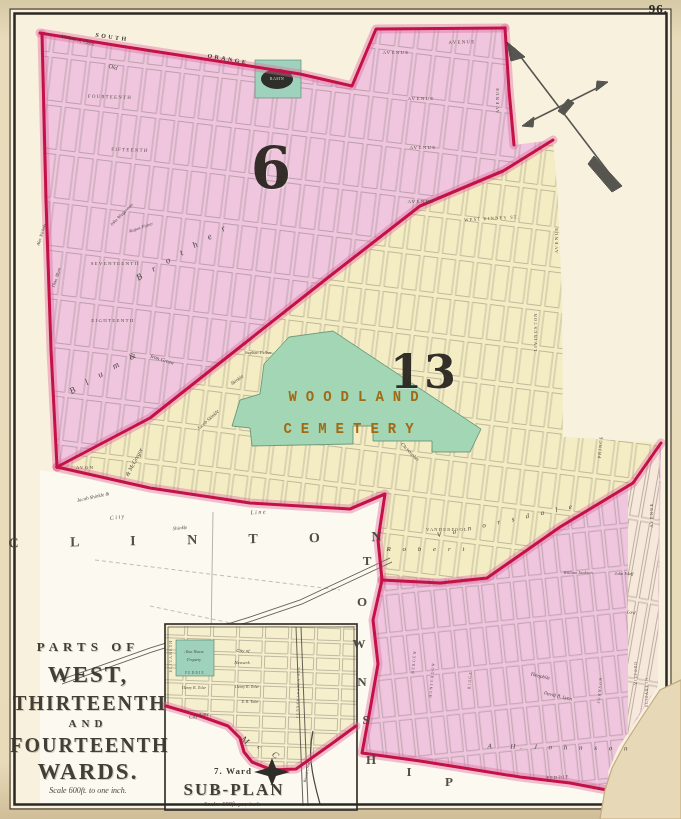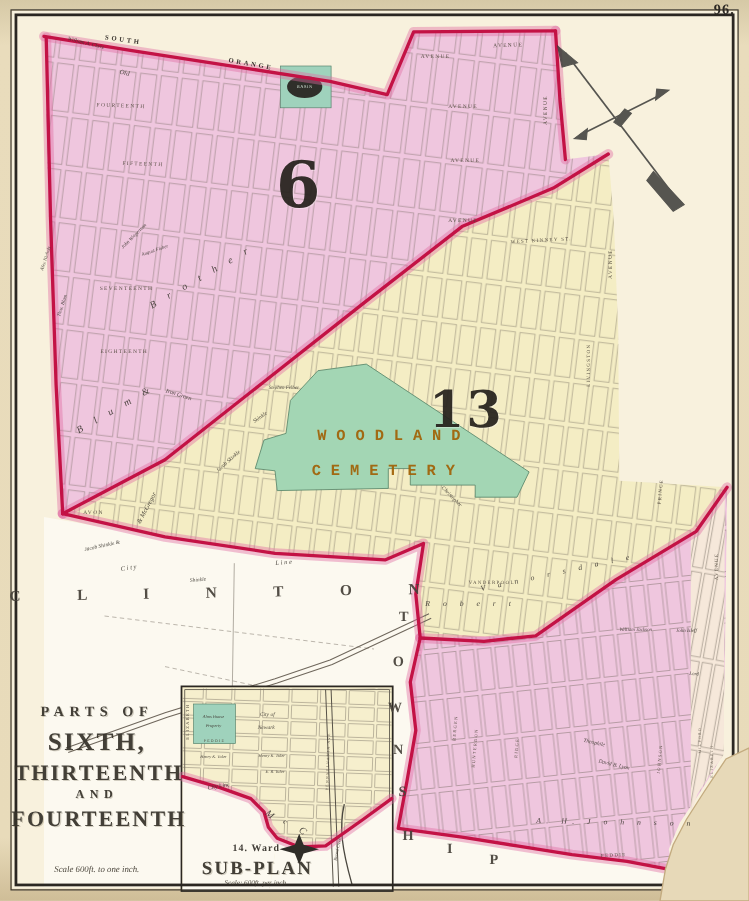--- a/index.html
+++ b/index.html
@@ -225,39 +225,40 @@
       <span class="lab l-street" style="left: 558px; top: 778px; font-size: 4.5px; transform: translate(-50%, -50%) rotate(-3deg);">PEDDIE</span>
       <span class="lab l-street" style="left: 414px; top: 662px; font-size: 4px; transform: translate(-50%, -50%) rotate(-85deg);">BERGEN</span>
       <span class="lab l-street" style="left: 432px; top: 680px; font-size: 4px; transform: translate(-50%, -50%) rotate(-85deg);">HUNTERDON</span>
       <span class="lab l-street" style="left: 470px; top: 680px; font-size: 4px; transform: translate(-50%, -50%) rotate(-85deg);">RIDGE</span>
       <span class="lab l-street" style="left: 600px; top: 690px; font-size: 4px; transform: translate(-50%, -50%) rotate(-85deg);">JOHNSON</span>
       <span class="lab l-street" style="left: 637px; top: 673px; font-size: 3.5px; transform: translate(-50%, -50%) rotate(-90deg);">MILFORD</span>
       <span class="lab l-street" style="left: 648px; top: 692px; font-size: 3.5px; transform: translate(-50%, -50%) rotate(-90deg);">ELIZABETH</span>
       <span class="lab l-street" style="left: 652px; top: 515px; font-size: 4.5px; transform: translate(-50%, -50%) rotate(-90deg);">AVENUE</span>
       <span class="lab l-basin" style="left: 277px; top: 79px; font-size: 4px; transform: translate(-50%, -50%) rotate(0deg);">BASIN</span>
       <span class="lab l-titlesp" style="left: 88px; top: 646px; font-size: 13px; transform: translate(-50%, -50%) rotate(0deg);">PARTS OF</span>
-      <span class="lab l-title" style="left: 88px; top: 674px; font-size: 23px; transform: translate(-50%, -50%) rotate(0deg);">SIXTH,</span>
+      <span class="lab l-title" style="left: 88px; top: 674px; font-size: 23px; transform: translate(-50%, -50%) rotate(0deg);">WEST,</span>
       <span class="lab l-title" style="left: 90px; top: 703px; font-size: 20px; transform: translate(-50%, -50%) rotate(0deg);">THIRTEENTH</span>
       <span class="lab l-titlesp" style="left: 88px; top: 723px; font-size: 11px; transform: translate(-50%, -50%) rotate(0deg);">AND</span>
       <span class="lab l-title" style="left: 90px; top: 745px; font-size: 20px; transform: translate(-50%, -50%) rotate(0deg);">FOURTEENTH</span>
+      <span class="lab l-title" style="left: 88px; top: 771px; font-size: 23px; transform: translate(-50%, -50%) rotate(0deg);">WARDS.</span>
       <span class="lab l-scale" style="left: 88px; top: 791px; font-size: 8px; transform: translate(-50%, -50%) rotate(0deg);">Scale 600ft. to one inch.</span>
       <span class="lab l-street" style="left: 171px; top: 656px; font-size: 4px; transform: translate(-50%, -50%) rotate(-90deg);">ELIZABETH</span>
       <span class="lab l-curs" style="left: 194px; top: 652px; font-size: 4px; transform: translate(-50%, -50%) rotate(0deg);">Alms House</span>
       <span class="lab l-curs" style="left: 194px; top: 660px; font-size: 4px; transform: translate(-50%, -50%) rotate(0deg);">Property</span>
       <span class="lab l-curs" style="left: 243px; top: 650px; font-size: 5px; transform: translate(-50%, -50%) rotate(0deg);">City of</span>
       <span class="lab l-curs" style="left: 242px; top: 662px; font-size: 5px; transform: translate(-50%, -50%) rotate(0deg);">Newark</span>
       <span class="lab l-street" style="left: 195px; top: 674px; font-size: 3.5px; transform: translate(-50%, -50%) rotate(0deg);">PEDDIE</span>
       <span class="lab l-curs" style="left: 194px; top: 688px; font-size: 4px; transform: translate(-50%, -50%) rotate(0deg);">Henry K. Toler</span>
       <span class="lab l-curs" style="left: 247px; top: 687px; font-size: 4px; transform: translate(-50%, -50%) rotate(0deg);">Henry K. Toler</span>
       <span class="lab l-curs" style="left: 250px; top: 702px; font-size: 4px; transform: translate(-50%, -50%) rotate(0deg);">E. R. Toler</span>
       <span class="lab l-curs" style="left: 199px; top: 716px; font-size: 5.5px; transform: translate(-50%, -50%) rotate(-10deg);">City Line</span>
       <span class="lab l-spread" style="left: 247px; top: 742px; font-size: 9px; transform: translate(-50%, -50%) rotate(40deg);">M</span>
       <span class="lab l-spread" style="left: 261px; top: 749px; font-size: 7px; transform: translate(-50%, -50%) rotate(40deg);">c</span>
       <span class="lab l-spread" style="left: 277px; top: 757px; font-size: 9px; transform: translate(-50%, -50%) rotate(40deg);">C</span>
       <span class="lab l-street" style="left: 299px; top: 692px; font-size: 3.5px; transform: translate(-50%, -50%) rotate(-88deg);">PENNSYLVANIA AVE</span>
       <span class="lab l-curs" style="left: 307px; top: 772px; font-size: 4px; transform: translate(-50%, -50%) rotate(-78deg);">Bound Creek</span>
-      <span class="lab l-subttl" style="left: 233px; top: 771px; font-size: 9px; transform: translate(-50%, -50%) rotate(0deg);">14. Ward</span>
+      <span class="lab l-subttl" style="left: 233px; top: 771px; font-size: 9px; transform: translate(-50%, -50%) rotate(0deg);">7. Ward</span>
       <span class="lab l-title" style="left: 234px; top: 789px; font-size: 17px; transform: translate(-50%, -50%) rotate(0deg);">SUB-PLAN</span>
       <span class="lab l-scale" style="left: 232px; top: 804px; font-size: 6.5px; transform: translate(-50%, -50%) rotate(0deg);">Scale: 600ft. per inch</span>
     </div>
 
   <span class="page-number">96.</span>
 </div>
 
 </body></html>

